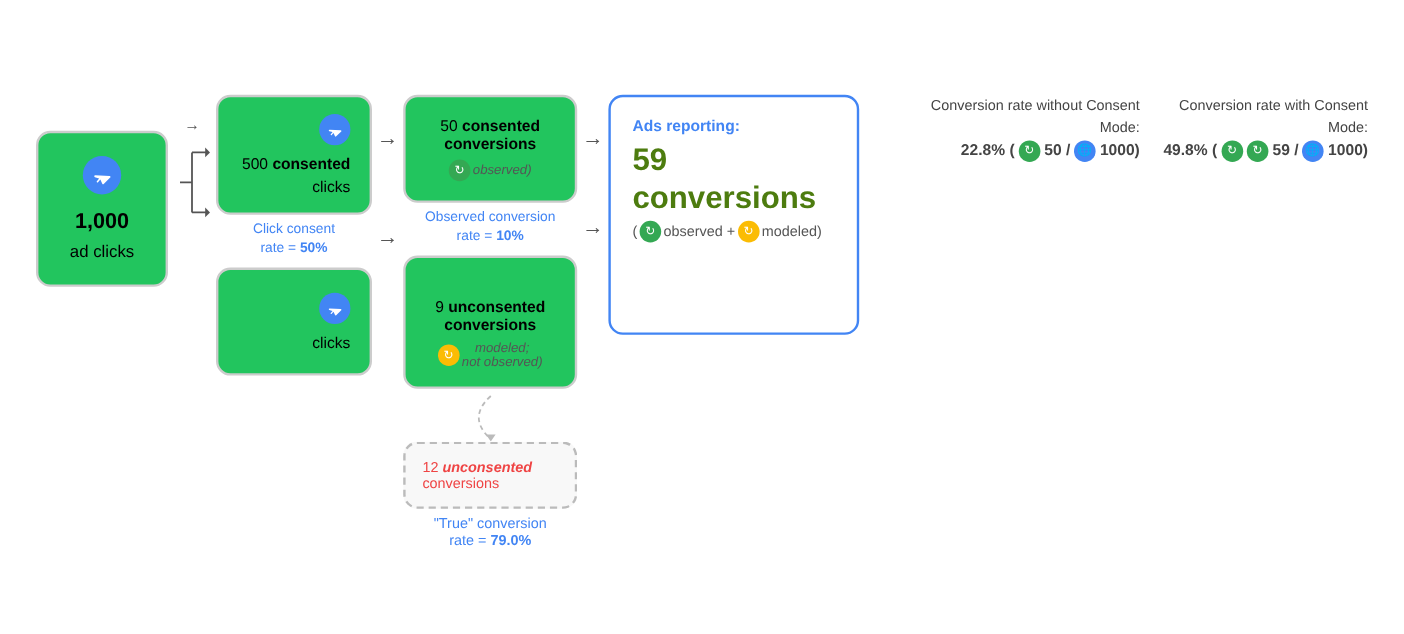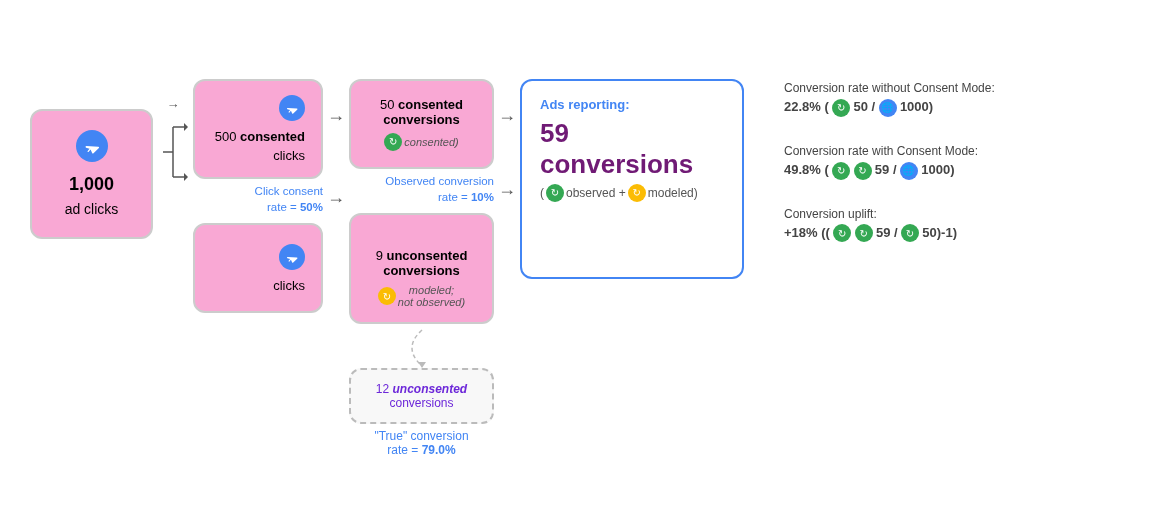--- a/index.html
+++ b/index.html
@@ -19,25 +19,25 @@
       align-items: flex-start;
       gap: 0px;
       padding: 20px 30px;
       width: 1170px;
     }
     .box {
       border: 2px solid #ccc;
       border-radius: 12px;
       padding: 14px 16px;
       text-align: center;
-      background: #f9a8d4;
+      background: #22c55e;
       position: relative;
     }
     .box-ad-clicks {
-      width: 123px;
+      width: 110px;
       min-height: 130px;
       display: flex;
       flex-direction: column;
       align-items: center;
       justify-content: center;
       gap: 6px;
     }
     .box-clicks {
       width: 130px;
       min-height: 90px;
@@ -85,38 +85,39 @@
     .text-medium { font-size: 14px; }
     .ads-reporting-title {
       font-size: 13px;
       font-weight: 600;
       color: #4285f4;
       margin-bottom: 6px;
     }
     .ads-reporting-big {
       font-size: 26px;
       font-weight: 800;
-      color: #701a75;
+      color: #4d7c0f;
       margin: 4px 0;
     }
     .ads-reporting-sub {
       font-size: 12px;
       color: #555;
       margin-bottom: 10px;
       display: flex;
       align-items: center;
       gap: 2px;
       flex-wrap: wrap;
     }
     .stats-section {
       display: flex;
-      flex-direction: column;
-      gap: 25px;
+      flex-direction: row;
+      gap: 12px;
       padding-left: 16px;
       margin-left: 8px;
+      text-align: right;
     }
     .stat-item { font-size: 12px; color: #444; line-height: 1.5; }
     .stat-bold { font-weight: 700; font-size: 13px; }
     .green-icon-sm {
       display: inline-flex; align-items: center; justify-content: center;
       width: 18px; height: 18px; border-radius: 50%;
       background: #34a853; color: white; font-size: 10px;
       vertical-align: middle;
     }
     .blue-icon-sm {
@@ -133,21 +134,21 @@
     }
     .main-layout {
       display: flex;
       align-items: flex-start;
       gap: 0;
       width: 100%;
     }
     .below-label {
       font-size: 11.5px;
       color: #4285f4;
-      text-align: right;
+      text-align: center;
       line-height: 1.4;
       margin-top: 4px;
     }
   </style>
 </head>
 <body>
 
 <div class="diagram">
   <div class="main-layout">
 
@@ -209,21 +210,21 @@
       <div style="height:74px; display:flex; align-items:center; padding:0 4px; font-size:18px; color:#555;">→</div>
     </div>
 
     <div style="display:flex; flex-direction:column; gap:8px; margin-top:8px;">
 
       <div>
         <div class="box box-conversions">
           <div style="font-size:13px; text-align:center;">50 <strong>consented<br>conversions</strong></div>
           <div style="font-size:11px; color:#555; display:flex; align-items:center; gap:2px; justify-content:center; margin-top:2px;">
             <span class="green-icon-sm">↻</span>
-            <em>consented)</em>
+            <em>observed)</em>
           </div>
         </div>
         <div class="below-label">Observed conversion<br>rate = <strong>10%</strong></div>
       </div>
 
       <div>
         <div class="box box-conversions">
           <div style="font-size:13px; text-align:center;margin-top:19px;">9 <strong>unconsented<br>conversions</strong></div>
           <div style="font-size:11px; color:#555; display:flex; align-items:center; gap:2px; justify-content:center; flex-wrap:wrap; margin-top:2px; text-align:center;">
             <span class="yellow-icon-sm">↻</span>
@@ -231,21 +232,21 @@
           </div>
         </div>
 
         <div style="display:flex; flex-direction:column; align-items:center; margin-top:4px;">
           <svg width="60" height="40" viewBox="0 0 60 40">
             <path d="M30 2 Q10 20 30 38" stroke="#bbb" stroke-width="1.5" fill="none" stroke-dasharray="4,3"></path>
             <polygon points="26,34 30,40 34,34" fill="#bbb"></polygon>
           </svg>
 
           <div class="box-unconsented-gray">
-            <div style="font-size:12px; color:#6d28d9; text-align:center;">12 <em><strong>unconsented</strong></em><br>conversions</div>
+            <div style="font-size:12px; color:#ef4444; text-align:left;">12 <em><strong>unconsented</strong></em><br>conversions</div>
           </div>
           <div style="font-size:12px; color:#4285f4; text-align:center; margin-top:5px;">"True" conversion<br>rate = <strong>79.0%</strong></div>
         </div>
       </div>
     </div>
 
     <div style="display:flex; flex-direction:column; gap:0; margin-top:8px; justify-content:flex-start;">
       <div style="height:74px; display:flex; align-items:center; padding:0 4px; font-size:18px; color:#555;">→</div>
       <div style="height:74px; display:flex; align-items:center; padding:0 4px; font-size:18px; color:#555;">→</div>
     </div>
@@ -275,26 +276,17 @@
         </div>
         <div class="stat-item">
           Conversion rate with Consent Mode:<br>
           <span class="stat-bold">49.8% (</span>
           <span class="green-icon-sm">↻</span>
           <span class="green-icon-sm">↻</span>
           <span class="stat-bold"> 59 /</span>
           <span class="blue-icon-sm">🌐</span>
           <span class="stat-bold">1000)</span>
         </div>
-        <div class="stat-item">
-          Conversion uplift:<br>
-          <span class="stat-bold">+18% ((</span>
-          <span class="green-icon-sm">↻</span>
-          <span class="green-icon-sm">↻</span>
-          <span class="stat-bold"> 59 /</span>
-          <span class="green-icon-sm">↻</span>
-          <span class="stat-bold">50)-1)</span>
-        </div>
       </div>
     </div>
 
   </div>
 </div>
 
 </body></html>

